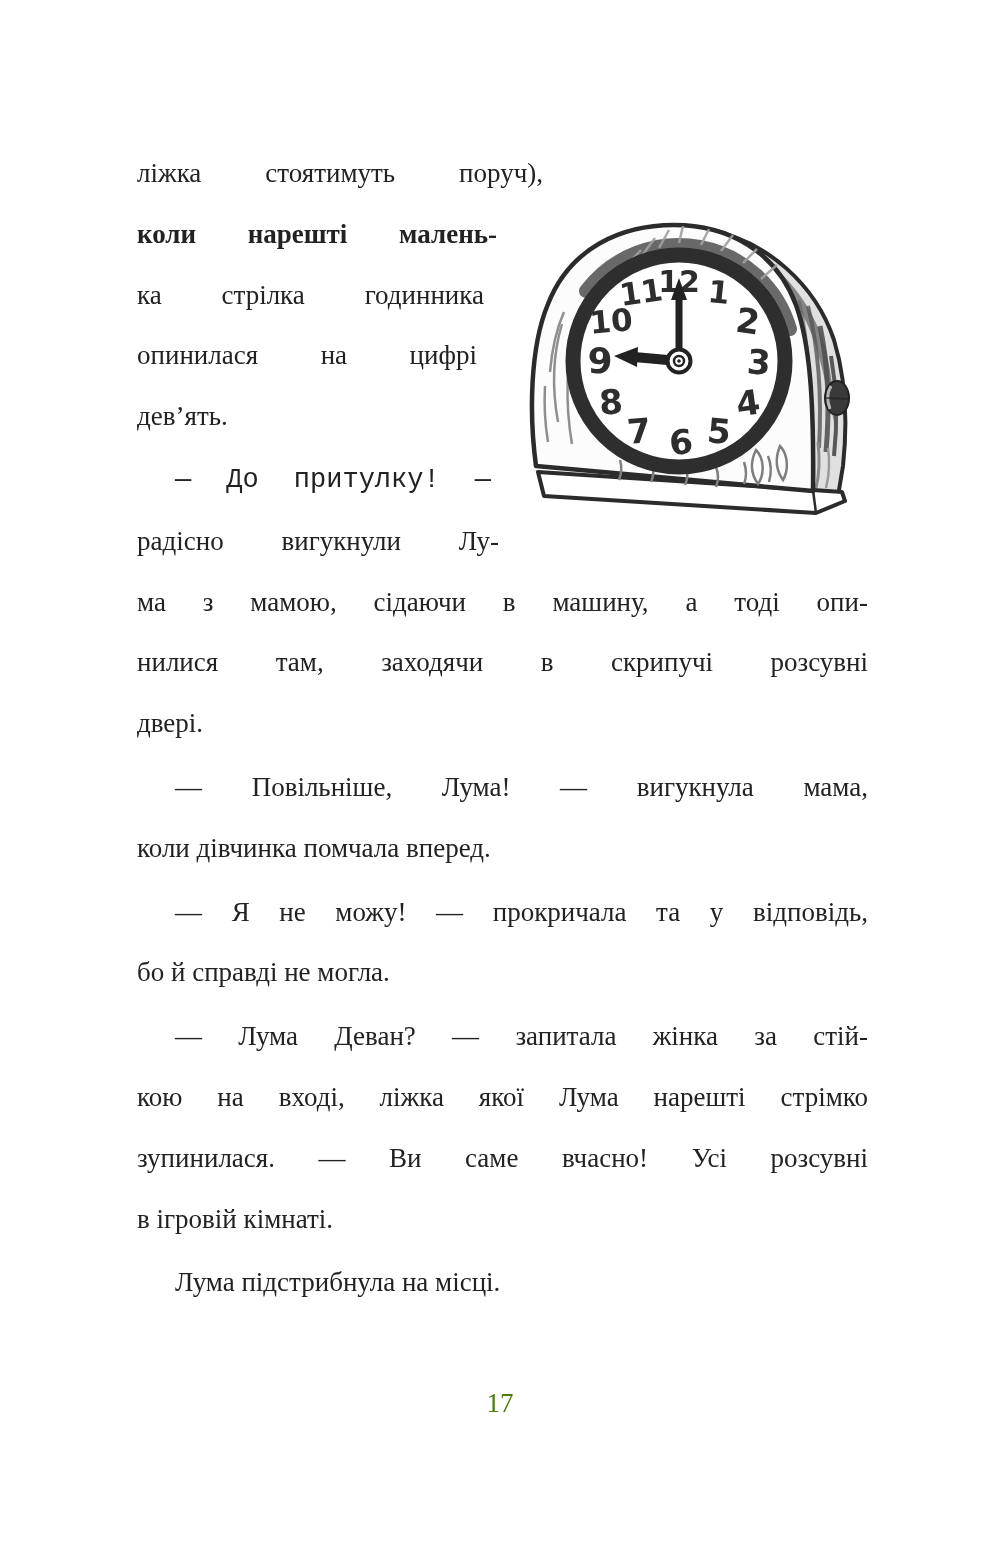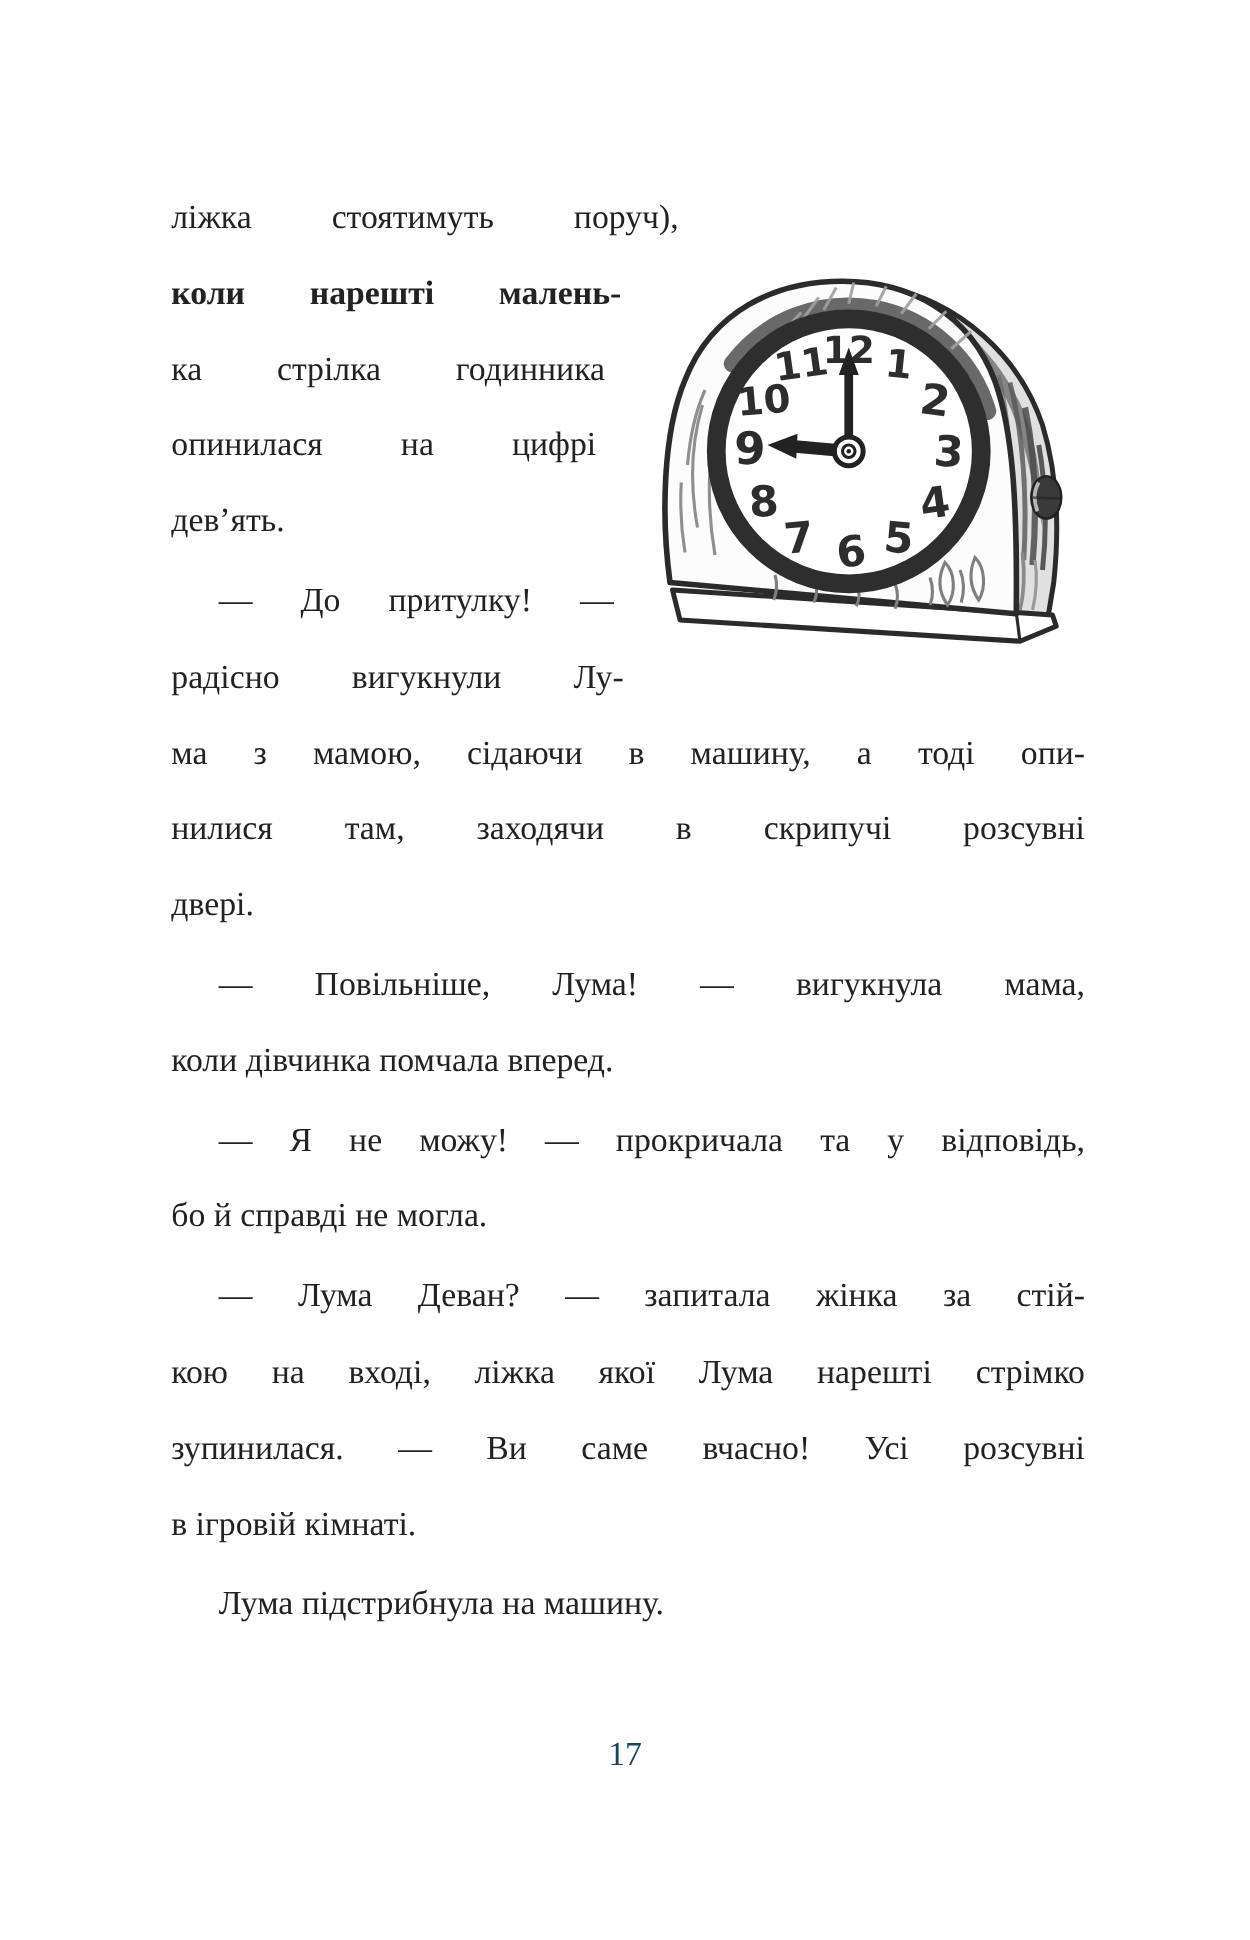--- a/index.html
+++ b/index.html
@@ -27,38 +27,38 @@
   .j{
     text-align:justify;
     text-align-last:justify;
   }
   .ind{ text-indent:38px; }
   .ps{ margin-top:3px; }
   .ln1{ width:406px; }
   .ln2{ width:360px;font-weight:bold; }
   .ln3{ width:347px; }
   .ln4{ width:340px; }
-  .ln6{ width:354px; }
+  .ln6{ width:354px;font-family:Liberation Mono, monospace; }
   .ln7{ width:362px; }
   .full{ width:731px; }
   .clock-wrap{
     position:absolute;
     left:520px;
     top:204px;
     width:350px;
     height:335px;
   }
   .page-number{
     position:absolute;
     left:0; right:0;
     top:1390px;
     text-align:center;
     font-size:27px;
     line-height:27px;
-    color:#0c4a6e;
+    color:#4d7c0f;
   }
   .num{
     font-family:"DejaVu Sans", sans-serif;
     font-weight:bold;
     fill:#2d2d2d;
   }
 </style>
 </head>
 <body>
 
@@ -76,21 +76,21 @@
     <div class="line j full">нилися там, заходячи в скрипучі розсувні</div>
     <div class="line">двері.</div>
     <div class="line ps ind j full">— Повільніше, Лума! — вигукнула мама,</div>
     <div class="line">коли дівчинка помчала вперед.</div>
     <div class="line ps ind j full">— Я не можу! — прокричала та у відповідь,</div>
     <div class="line">бо й справді не могла.</div>
     <div class="line ps ind j full">— Лума Деван? — запитала жінка за стій-</div>
     <div class="line j full">кою на вході, ліжка якої Лума нарешті стрімко</div>
     <div class="line j full">зупинилася. — Ви саме вчасно! Усі розсувні</div>
     <div class="line">в ігровій кімнаті.</div>
-    <div class="line ps ind">Лума підстрибнула на машину.</div>
+    <div class="line ps ind">Лума підстрибнула на місці.</div>
   </div>
 
   <div class="clock-wrap">
     <svg width="350" height="335" viewBox="0 0 350 335" xmlns="http://www.w3.org/2000/svg">
 
       <g>
         <path d="M 185 25 C 248 36 296 82 314 136 C 325 172 328 215 323 262 L 318 292 L 293 287 C 294 210 290 148 276 106 C 258 52 215 28 185 25 Z" fill="#e0e0e0" stroke="#2b2b2b" stroke-width="4" stroke-linejoin="round"></path>
         <path d="M 190 28 C 244 42 286 86 303 136 C 311 162 314 190 314 218 C 305 175 297 135 281 108 C 263 62 224 34 190 28 Z" fill="#6e6e6e" opacity="0.8"></path>
         <path d="M 300 122 C 308 160 310 202 306 248" stroke="#4a4a4a" stroke-width="5" fill="none" opacity="0.85"></path>
         <path d="M 288 102 C 298 142 302 192 299 244" stroke="#555555" stroke-width="4" fill="none" opacity="0.8"></path>

